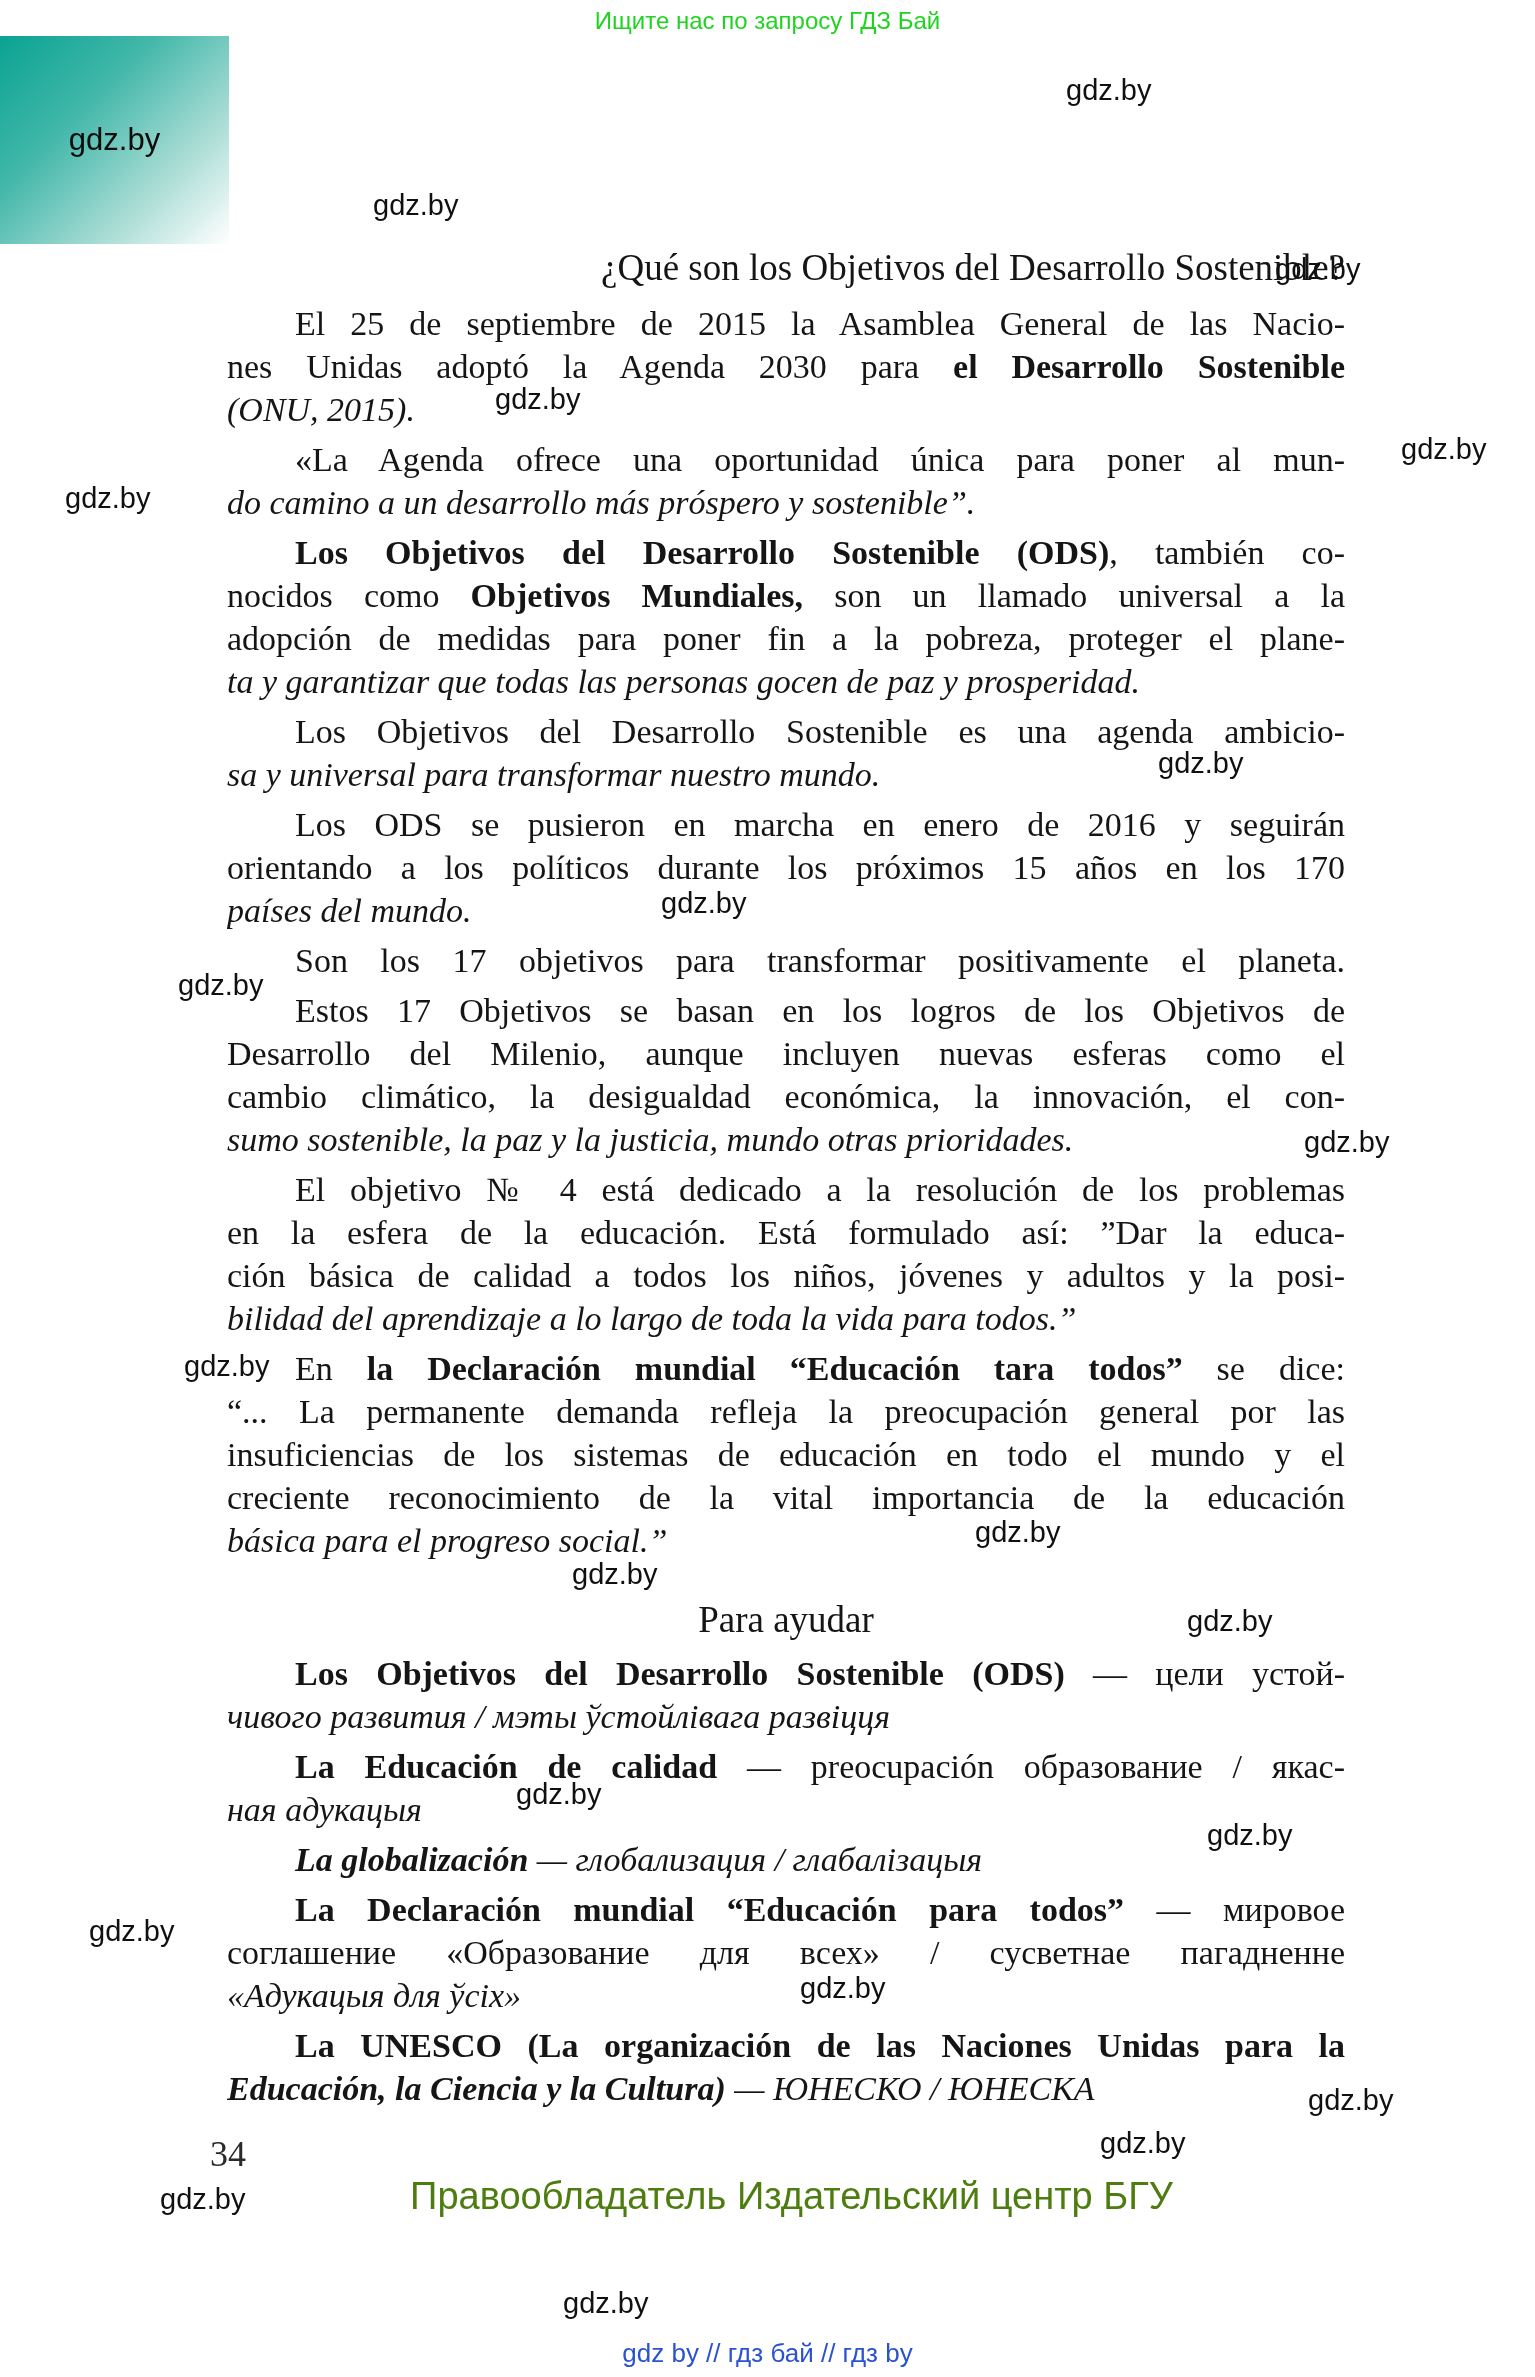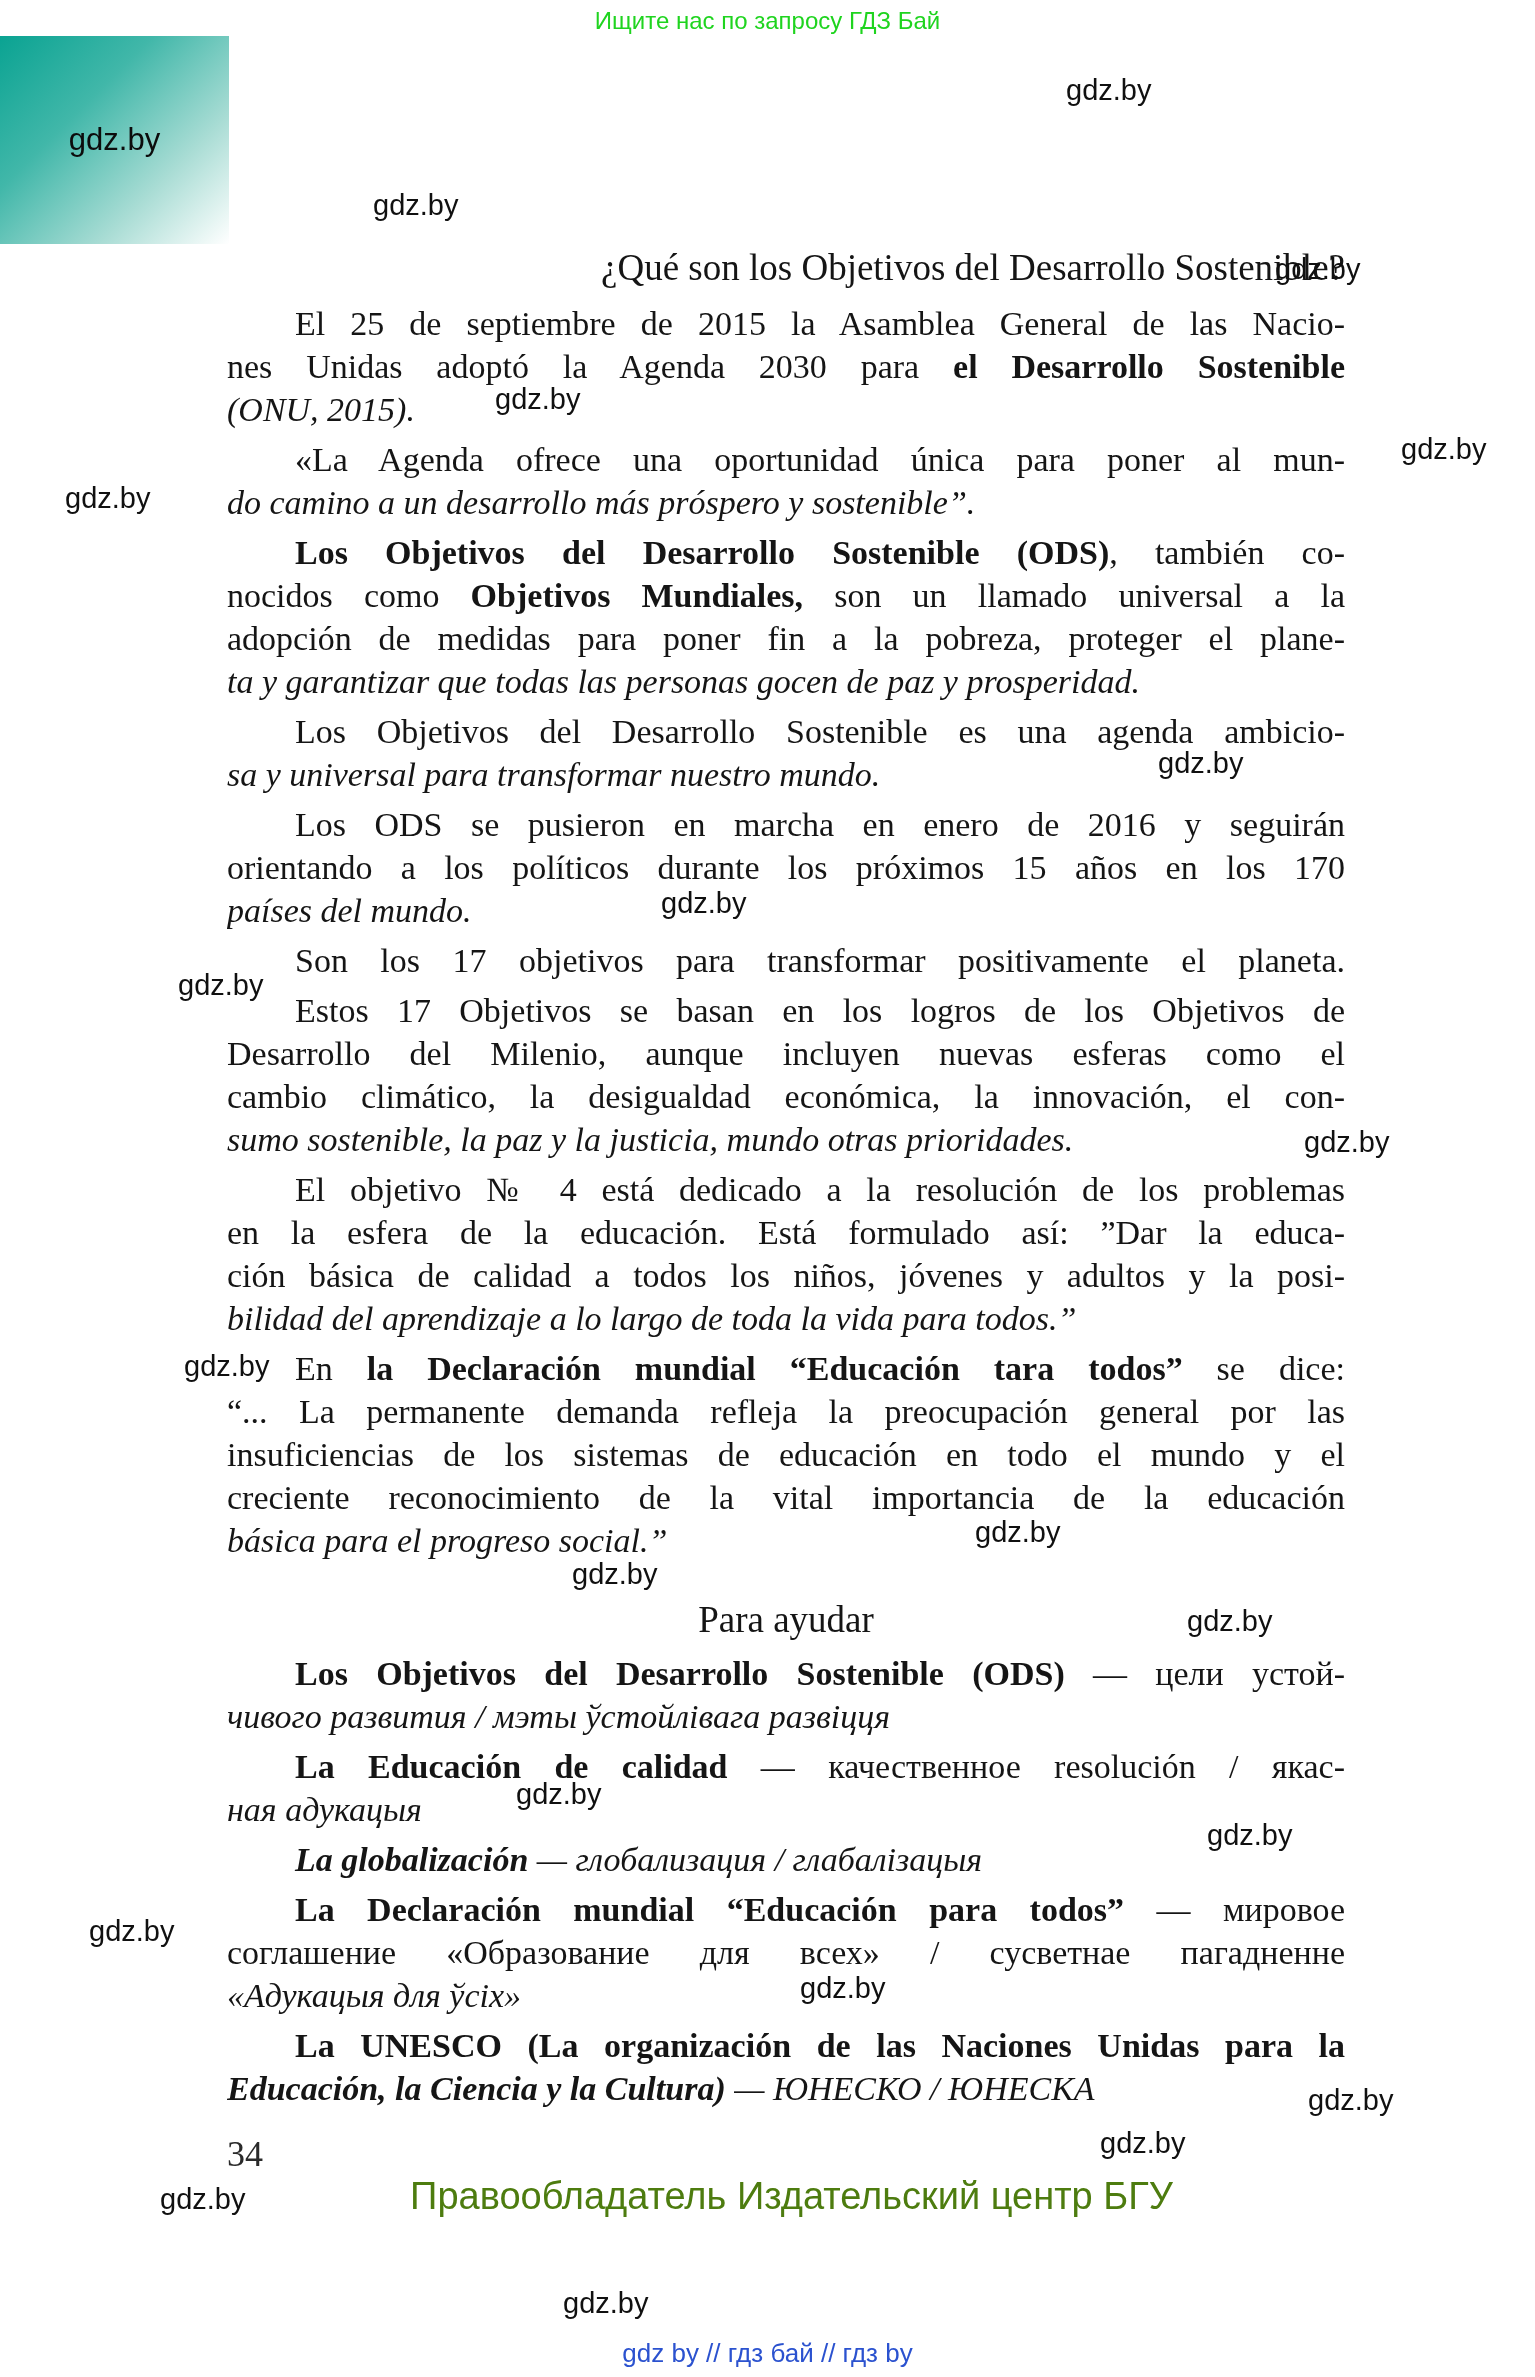--- a/index.html
+++ b/index.html
@@ -18,21 +18,21 @@
   .title{font-weight:normal;font-size:37px;line-height:50px;text-align:right;margin:0 0 8.7px 0;}
   .para{margin:7px 0 0 0;}
   #body-blocks .para:first-child{margin-top:0;}
   .line{height:43px;line-height:43px;overflow:hidden;}
   .line.j{text-align:justify;text-align-last:justify;}
   .line.l{text-align:left;text-align-last:left;font-style:italic;}
   .line.indent{text-indent:68px;}
   .b{font-weight:bold;}
   .help-heading{font-weight:normal;font-size:37px;line-height:50px;text-align:center;margin:33px 0 5.2px 0;}
 
-  .page-number{position:absolute;left:227px;top:2133px;font-size:36px;color:#2a2a2a;}
+  .page-number{position:absolute;left:210px;top:2133px;font-size:36px;color:#2a2a2a;}
   .copyright{position:absolute;left:0;top:2175px;width:100%;text-align:center;
              font-family:"Liberation Sans", sans-serif;font-size:38px;}
   .footer-links{position:absolute;left:0;top:2338px;width:100%;text-align:center;
                 font-family:"Liberation Sans", sans-serif;font-size:26px;cursor:pointer;}
 
   .wm{position:absolute;font-family:"Liberation Sans", sans-serif;font-size:29px;
       color:#101010;white-space:nowrap;}
 </style>
 </head>
 <body>
@@ -95,21 +95,21 @@
           <div class="line l"><span>básica para el progreso social.”</span></div>
         </div>
       </div>
     <h2 class="help-heading">Para ayudar</h2>
     <div id="vocab-blocks">
         <div class="para">
           <div class="line j indent"><span class="b">Los Objetivos del Desarrollo Sostenible (ODS)</span><span> — цели устой-</span></div>
           <div class="line l"><span>чивого развития / мэты ўстойлівага развіцця</span></div>
         </div>
         <div class="para">
-          <div class="line j indent"><span class="b">La Educación de calidad</span><span> — качественное resolución / якас-</span></div>
+          <div class="line j indent"><span class="b">La Educación de calidad</span><span> — preocupación образование / якас-</span></div>
           <div class="line l"><span>ная адукацыя</span></div>
         </div>
         <div class="para">
           <div class="line l indent"><span class="b">La globalización</span><span> — глобализация / глабалізацыя</span></div>
         </div>
         <div class="para">
           <div class="line j indent"><span class="b">La Declaración mundial “Educación para todos”</span><span> — мировое</span></div>
           <div class="line j"><span>соглашение «Образование для всех» / сусветнае пагадненне</span></div>
           <div class="line l"><span>«Адукацыя для ўсіх»</span></div>
         </div>

